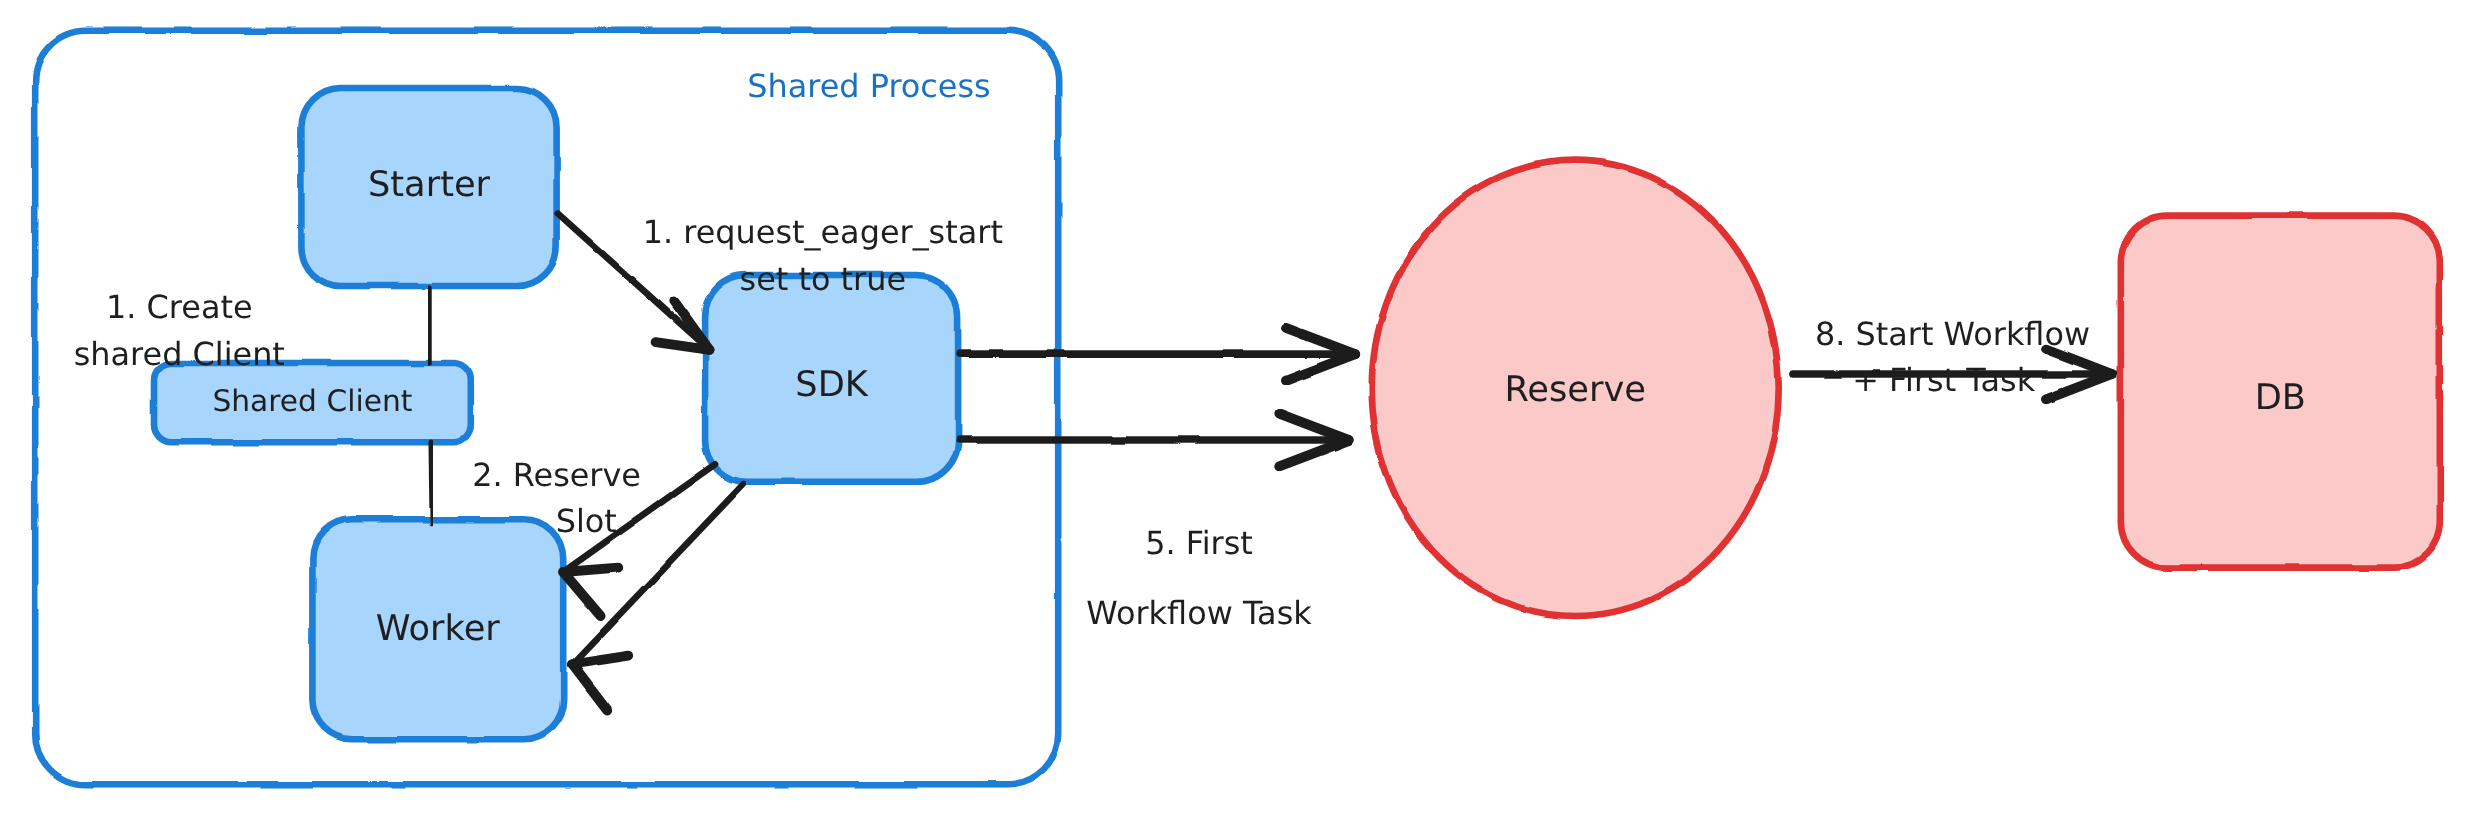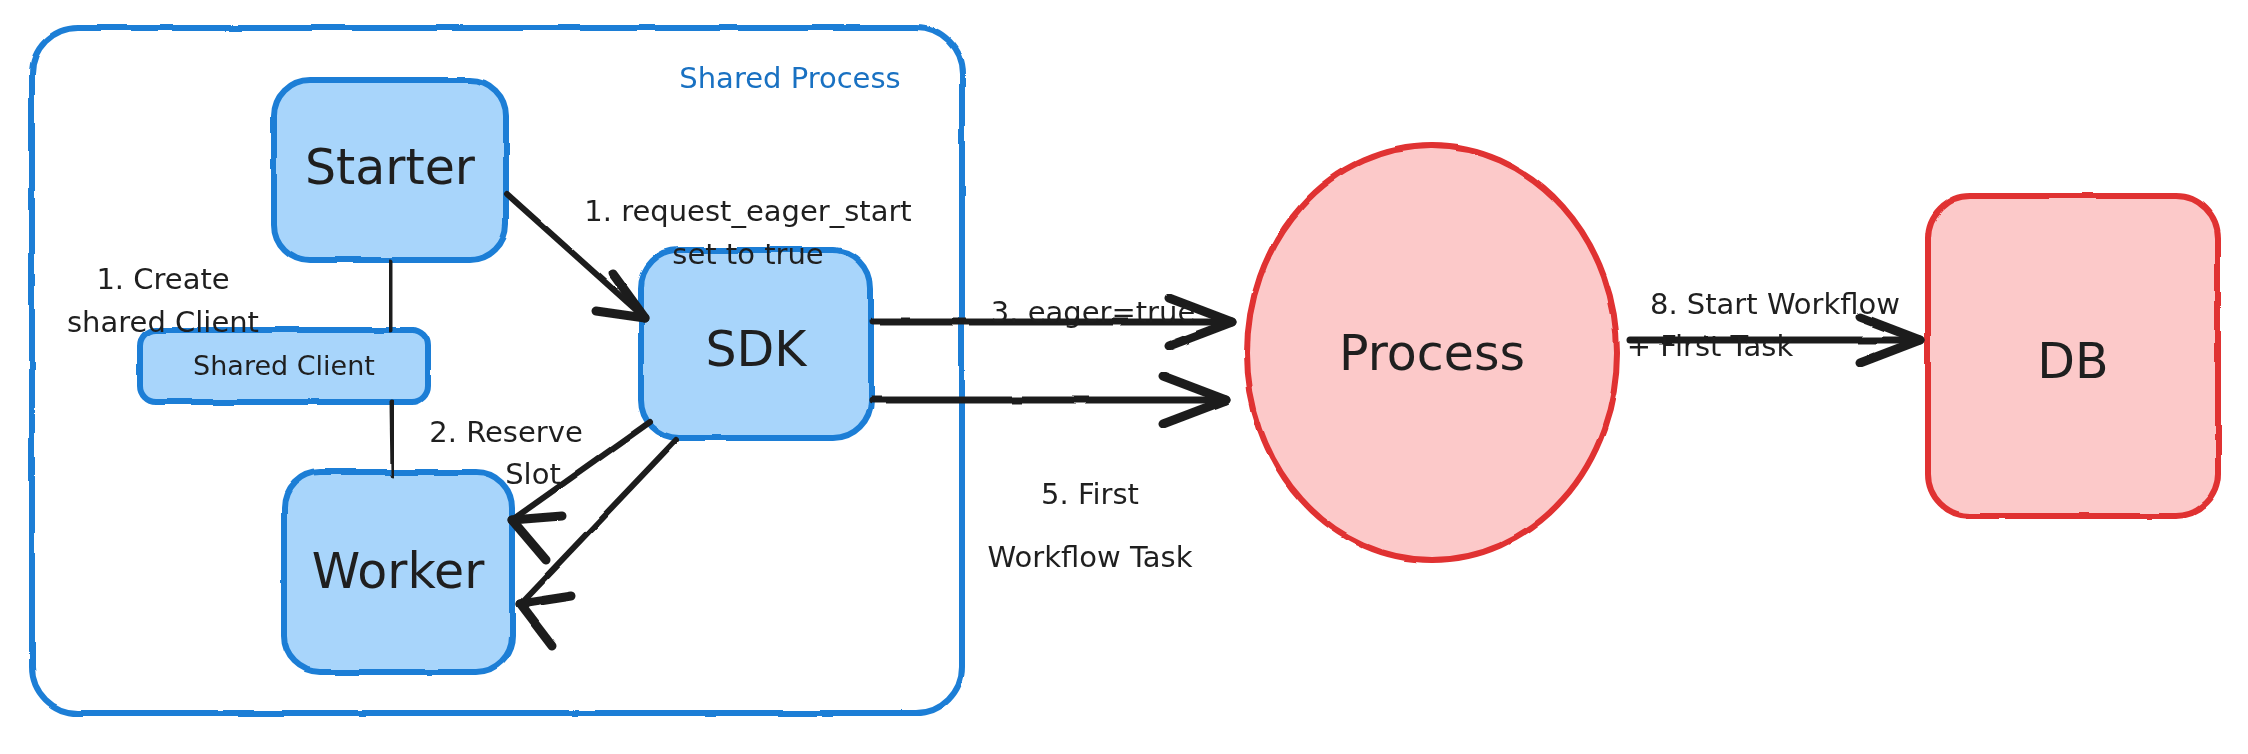--- a/index.html
+++ b/index.html
@@ -29,21 +29,21 @@
   .group-label {
     position: absolute;
     font-family: "DejaVu Sans", sans-serif;
     color: #1f1f1f;
     white-space: pre;
     text-align: center;
     line-height: 1.18;
     pointer-events: none;
   }
   .node-label {
-    font-size: 49px;
+    font-size: 32px;
   }
   .node-label.small {
     font-size: 27px;
   }
   .edge-label {
     font-size: 29px;
     margin-top: 42px;
   }
   .group-label {
     font-size: 29px;
@@ -146,35 +146,34 @@
   <div class="group-label centerbox" style="left:790px; top:78px;">Shared Process</div>
 
   <div class="node-label centerbox" style="left:390px; top:168px;">Starter</div>
 
   <div class="node-label small centerbox" style="left:284px; top:366px;">Shared Client</div>
 
   <div class="node-label centerbox" style="left:398px; top:572px;">Worker</div>
 
   <div class="node-label centerbox" style="left:756px; top:350px;">SDK</div>
 
-  <div class="node-label centerbox" style="left:1432px; top:354px;">Process</div>
+  <div class="node-label centerbox" style="left:1432px; top:354px;">Reserve</div>
 
   <div class="node-label centerbox" style="left:2073px; top:362px;">DB</div>
 
   <div class="edge-label centerbox" style="left:163px; top:237px;">1. Create</div>
   <div class="edge-label centerbox" style="left:163px; top:280px;">shared Client</div>
 
   <div class="edge-label centerbox" style="left:748px; top:169px;">1. request_eager_start</div>
   <div class="edge-label centerbox" style="left:748px; top:212px;">set to true</div>
 
   <div class="edge-label centerbox" style="left:506px; top:390px;text-align:right;">2. Reserve</div>
   <div class="edge-label centerbox" style="left:533px; top:432px;">Slot</div>
 
-  <div class="edge-label centerbox" style="left:1093px; top:270px;">3. eager=true</div>
 
   <div class="edge-label centerbox" style="left:1775px; top:262px;">8. Start Workflow</div>
-  <div class="edge-label centerbox" style="left:1710px; top:304px;">+ First Task</div>
+  <div class="edge-label centerbox" style="left:1767px; top:304px;">+ First Task</div>
 
   <div class="edge-label centerbox" style="left:1090px; top:452px;">5. First</div>
   <div class="edge-label centerbox" style="left:1090px; top:515px;">Workflow Task</div>
 
 
 </div>
 
 </body></html>

